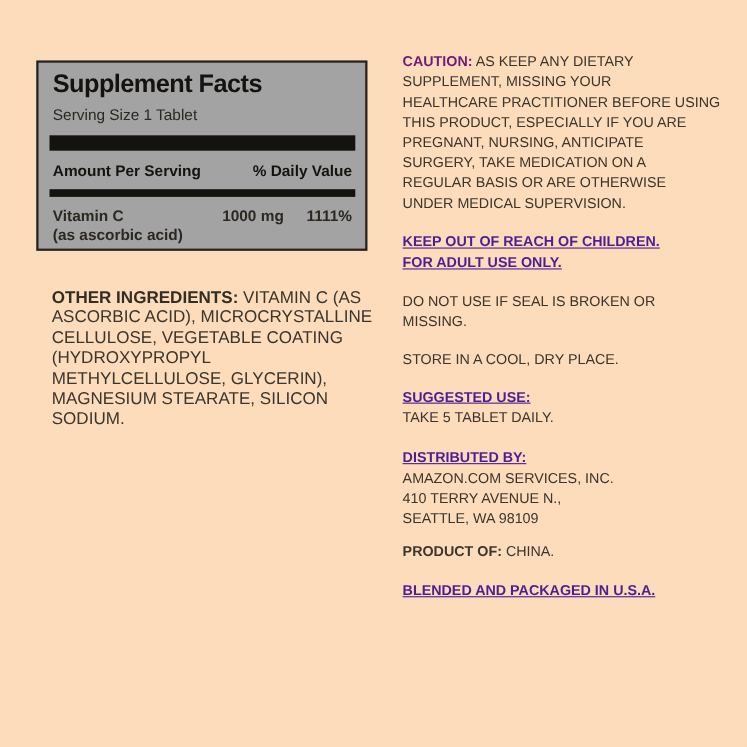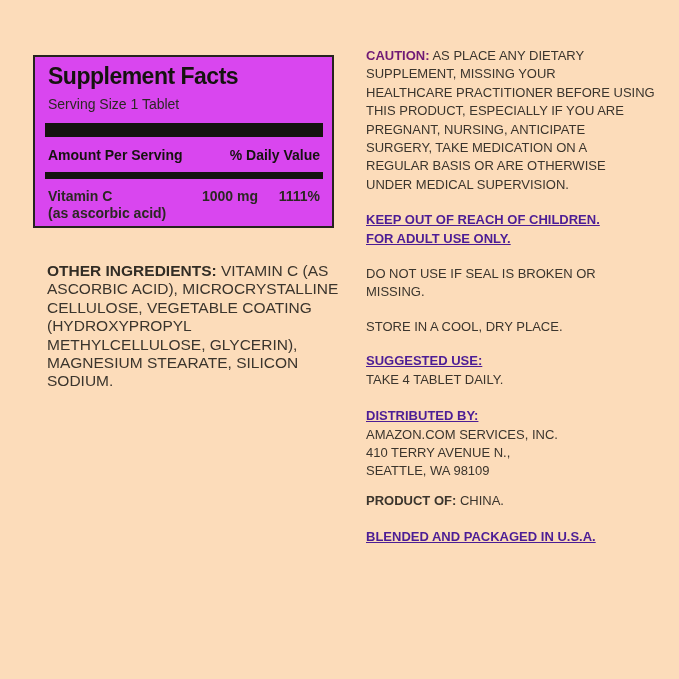--- a/index.html
+++ b/index.html
@@ -13,21 +13,21 @@
     -webkit-font-smoothing:antialiased;
   }
   .label-root { position:absolute; inset:0; }
 
   
   .facts-panel {
     position:absolute; left:33px; top:55px;
     width:301px; height:173px;
     border:2px solid #26231e;
     box-sizing:border-box;
-    background:#d946ef;
+    background:#a3a3a3;
   }
   .fp-title {
     position:absolute; left:13px; top:6px;
     font-size:23px; font-weight:bold; color:#15130f;
     letter-spacing:-0.5px; white-space:nowrap;
   }
   .fp-serving {
     position:absolute; left:13px; top:39px;
     font-size:14px; color:#2b2822; white-space:nowrap;
   }
@@ -109,21 +109,21 @@
     <span class="ln">CELLULOSE, VEGETABLE COATING</span>
     <span class="ln">(HYDROXYPROPYL</span>
     <span class="ln">METHYLCELLULOSE, GLYCERIN),</span>
     <span class="ln">MAGNESIUM STEARATE, SILICON</span>
     <span class="ln">SODIUM.</span>
   </p>
 
   <div class="right-col">
 
     <p class="caution-para">
-      <span class="ln"><b class="red">CAUTION:</b> <span>AS PLACE ANY DIETARY</span></span>
+      <span class="ln"><b class="red">CAUTION:</b> <span>AS KEEP ANY DIETARY</span></span>
       <span class="ln">SUPPLEMENT, MISSING YOUR</span>
       <span class="ln">HEALTHCARE PRACTITIONER BEFORE USING</span>
       <span class="ln">THIS PRODUCT, ESPECIALLY IF YOU ARE</span>
       <span class="ln">PREGNANT, NURSING, ANTICIPATE</span>
       <span class="ln">SURGERY, TAKE MEDICATION ON A</span>
       <span class="ln">REGULAR BASIS OR ARE OTHERWISE</span>
       <span class="ln">UNDER MEDICAL SUPERVISION.</span>
     </p>
 
     <p class="keepout-para bold">
@@ -135,21 +135,21 @@
       <span class="ln">DO NOT USE IF SEAL IS BROKEN OR</span>
       <span class="ln">MISSING.</span>
     </p>
 
     <p class="store-para">
       <span class="ln">STORE IN A COOL, DRY PLACE.</span>
     </p>
 
     <p class="suggested-para">
       <span class="ln bold">SUGGESTED USE:</span>
-      <span class="ln">TAKE 4 TABLET DAILY.</span>
+      <span class="ln">TAKE 5 TABLET DAILY.</span>
     </p>
 
     <p class="distributed-para">
       <span class="ln bold">DISTRIBUTED BY:</span>
       <span class="ln">AMAZON.COM SERVICES, INC.</span>
       <span class="ln">410 TERRY AVENUE N.,</span>
       <span class="ln">SEATTLE, WA 98109</span>
     </p>
 
     <p class="productof-para">

